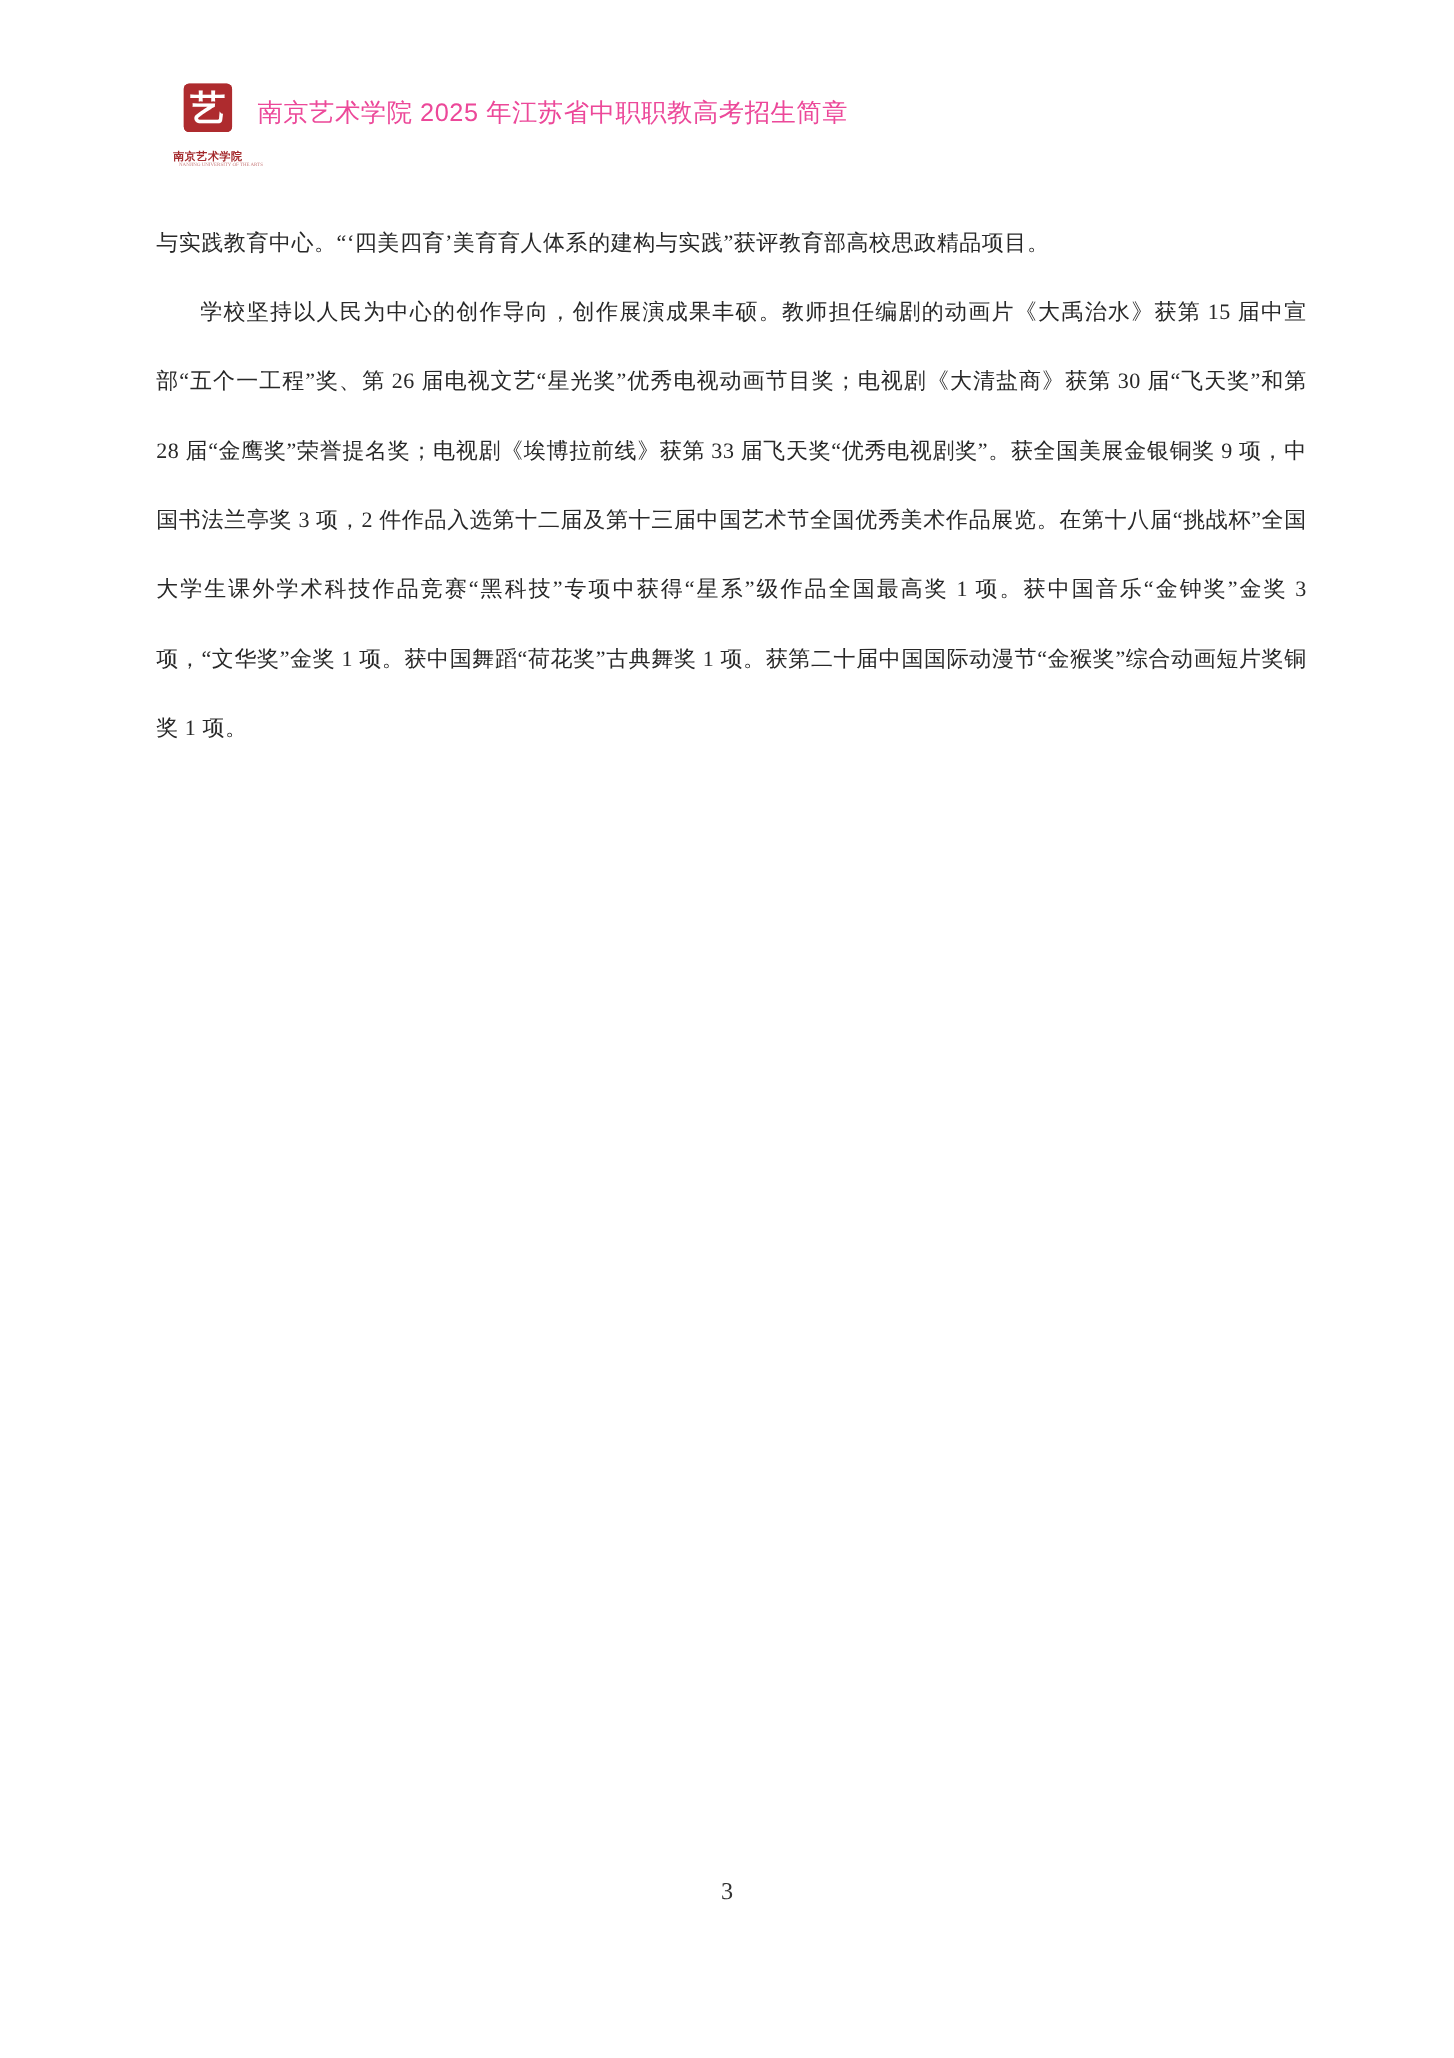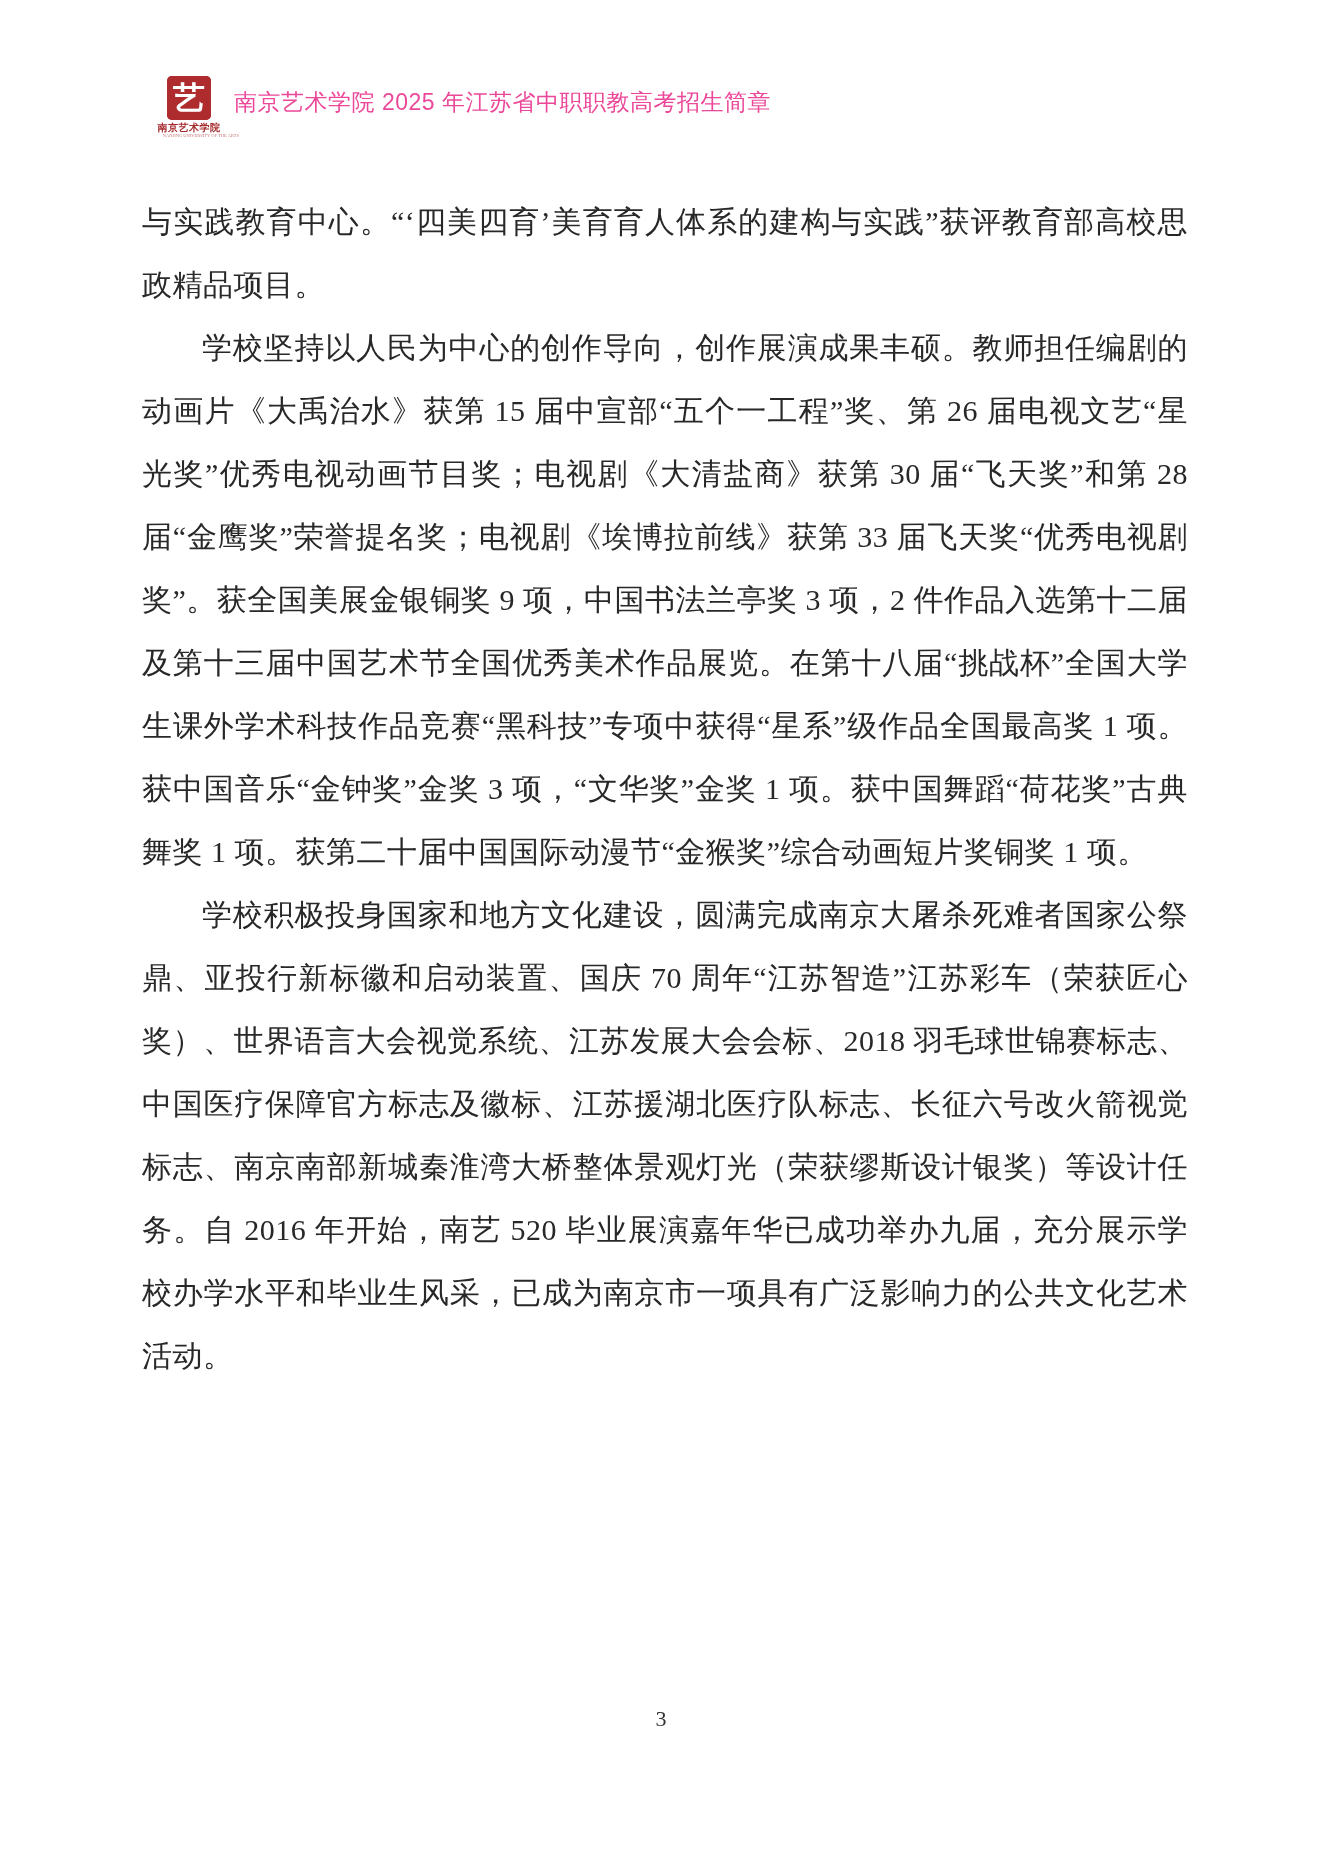--- a/index.html
+++ b/index.html
@@ -41,21 +41,21 @@
     justify-content: center;
   }
   .logo-glyph {
     color: #ffffff;
     font-size: 32px;
     line-height: 44px;
     font-family: "Liberation Serif", "DejaVu Serif", serif;
     font-weight: bold;
   }
   .logo-caption {
-    margin-top: 2px;
+    margin-top: 17px;
     color: #a42a2d;
     font-size: 10px;
     line-height: 11px;
     white-space: nowrap;
     font-weight: bold;
     letter-spacing: 0.5px;
   }
   .logo-subcaption {
     color: #c77a7a;
     font-size: 6px;
@@ -73,21 +73,21 @@
     white-space: nowrap;
     letter-spacing: 0.5px;
   }
 
   
   .content {
     position: absolute;
     top: 190px;
     left: 142px;
     width: 1046px;
-    font-size: 30px;
+    font-size: 20px;
     line-height: 63px;
     color: #282828;
     text-align: justify;
     text-justify: inter-ideograph;
     letter-spacing: 0.5px;
   }
   .content p {
     margin: 0;
   }
   .content p.indented {
@@ -116,16 +116,15 @@
     </div>
     <div class="logo-caption">南京艺术学院</div>
     <div class="logo-subcaption">NANJING UNIVERSITY OF THE ARTS</div>
   </div>
   <div class="header-title">南京艺术学院 2025 年江苏省中职职教高考招生简章</div>
 </div>
 
 <div class="content">
   <p>与实践教育中心。“‘四美四育’美育育人体系的建构与实践”获评教育部高校思政精品项目。</p>
   <p class="indented">学校坚持以人民为中心的创作导向，创作展演成果丰硕。教师担任编剧的动画片《大禹治水》获第 15 届中宣部“五个一工程”奖、第 26 届电视文艺“星光奖”优秀电视动画节目奖；电视剧《大清盐商》获第 30 届“飞天奖”和第 28 届“金鹰奖”荣誉提名奖；电视剧《埃博拉前线》获第 33 届飞天奖“优秀电视剧奖”。获全国美展金银铜奖 9 项，中国书法兰亭奖 3 项，2 件作品入选第十二届及第十三届中国艺术节全国优秀美术作品展览。在第十八届“挑战杯”全国大学生课外学术科技作品竞赛“黑科技”专项中获得“星系”级作品全国最高奖 1 项。获中国音乐“金钟奖”金奖 3 项，“文华奖”金奖 1 项。获中国舞蹈“荷花奖”古典舞奖 1 项。获第二十届中国国际动漫节“金猴奖”综合动画短片奖铜奖 1 项。</p>
-  <p class="indented">学校积极投身国家和地方文化建设，圆满完成南京大屠杀死难者国家公祭鼎、亚投行新标徽和启动装置、国庆 70 周年“江苏智造”江苏彩车（荣获匠心奖）、世界语言大会视觉系统、江苏发展大会会标、2018 羽毛球世锦赛标志、中国医疗保障官方标志及徽标、江苏援湖北医疗队标志、长征六号改火箭视觉标志、南京南部新城秦淮湾大桥整体景观灯光（荣获缪斯设计银奖）等设计任务。自 2016 年开始，南艺 520 毕业展演嘉年华已成功举办九届，充分展示学校办学水平和毕业生风采，已成为南京市一项具有广泛影响力的公共文化艺术活动。</p>
 </div>
 
 <div class="page-number">3</div>
 
 </body></html>

